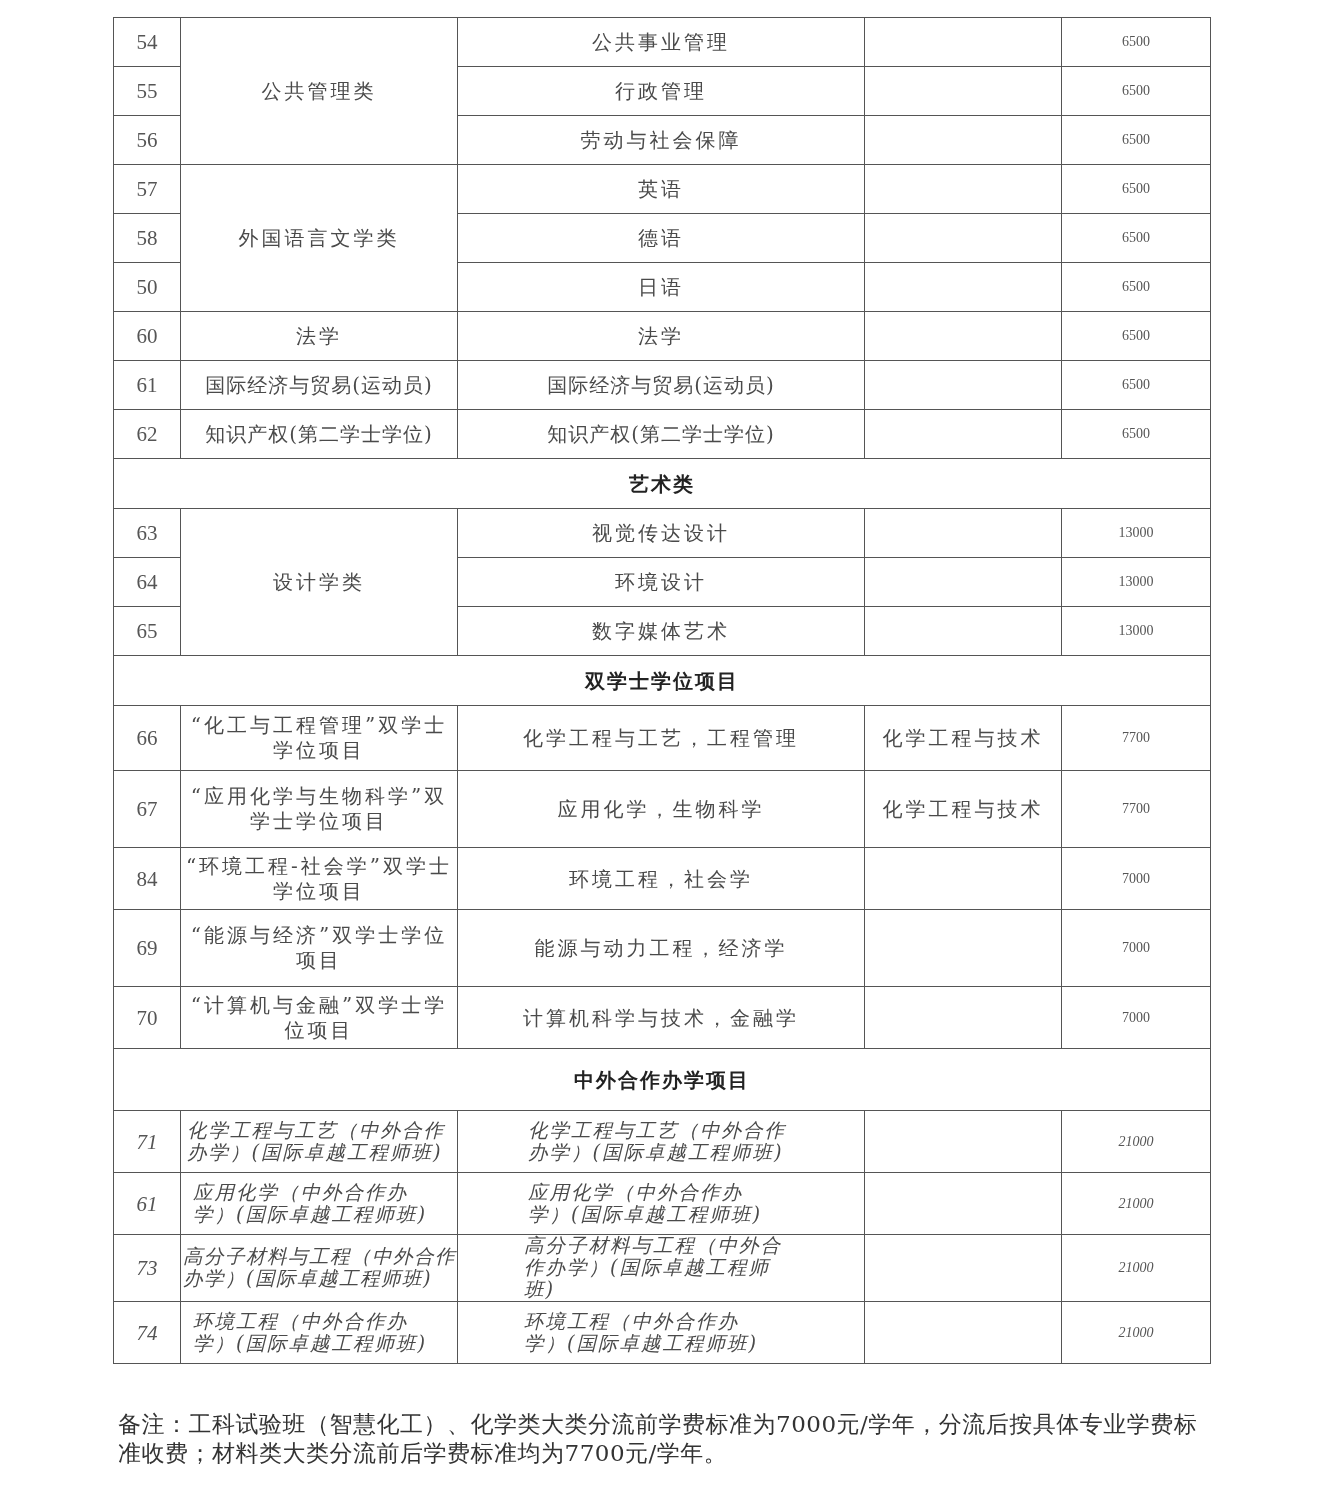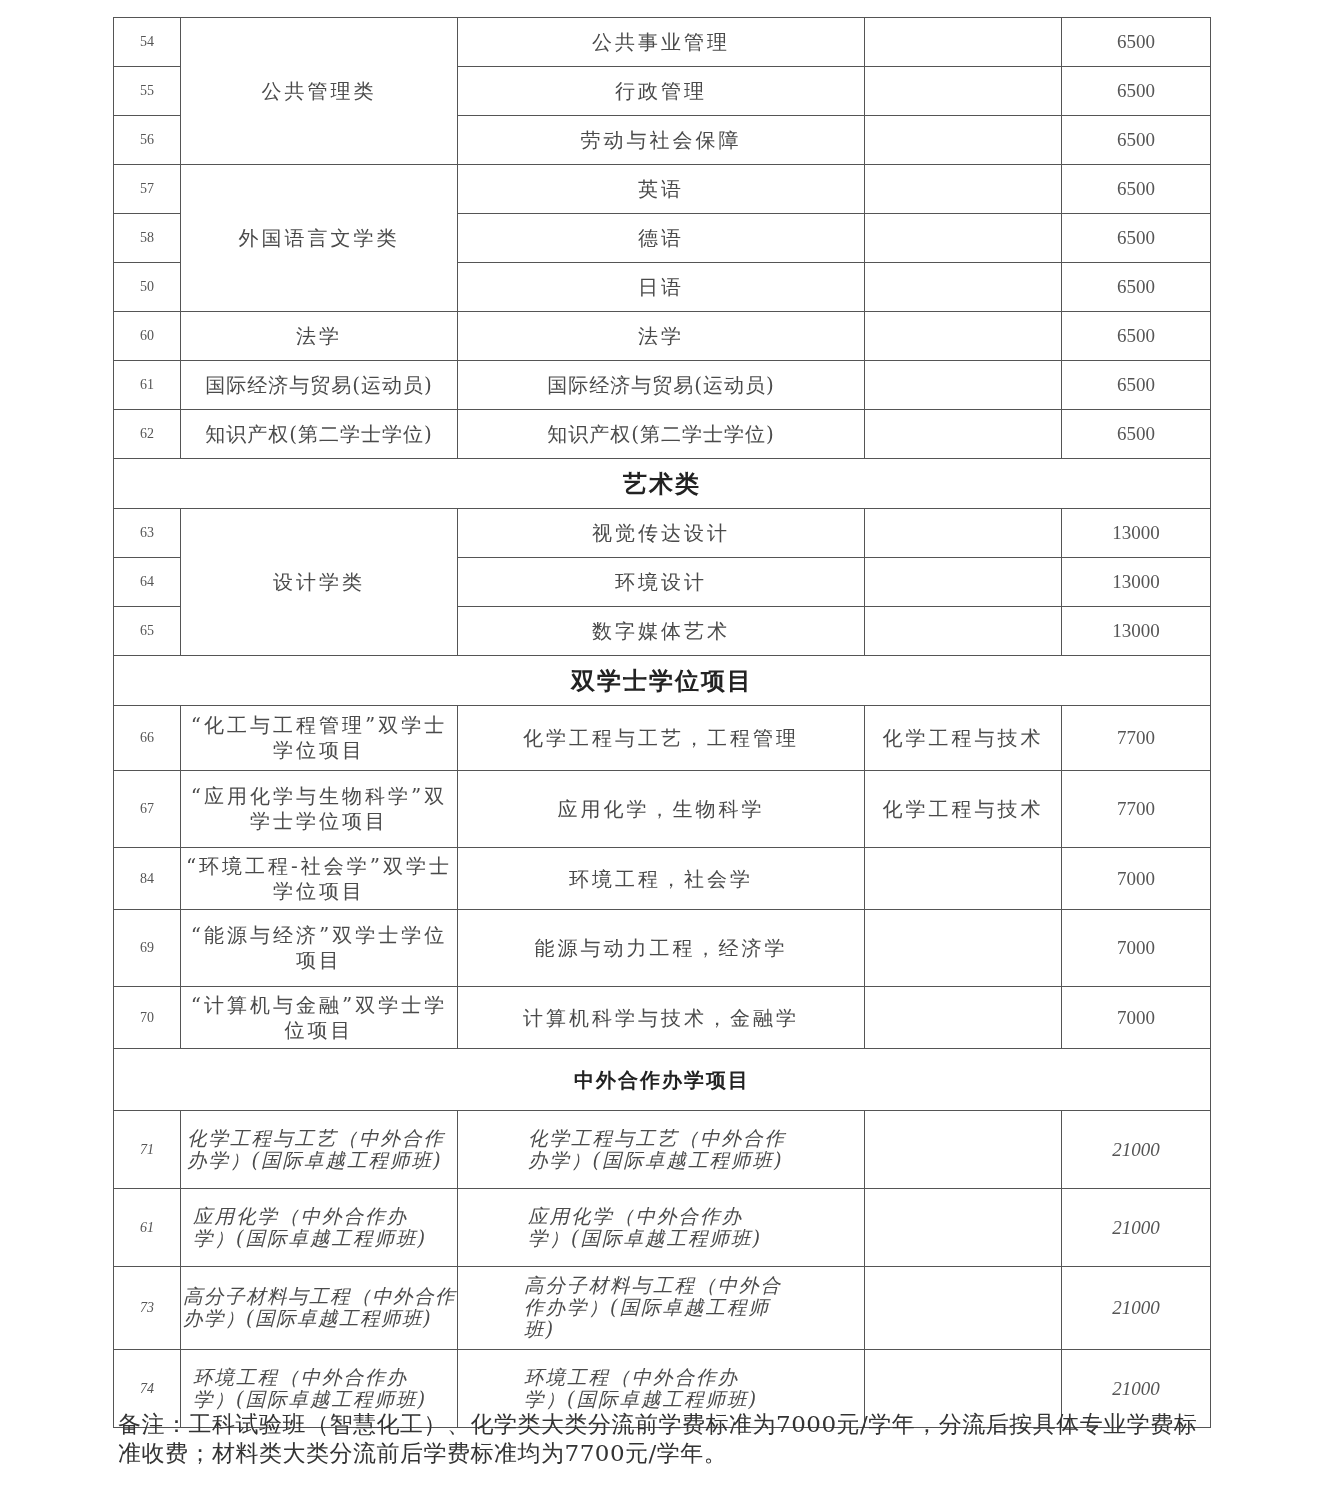--- a/index.html
+++ b/index.html
@@ -2,31 +2,31 @@
 <html><head>
 <meta charset="utf-8">
 <style>
   html, body { margin: 0; padding: 0; background: #ffffff; }
   body { width: 1322px; height: 1502px; position: relative; overflow: hidden;
          font-family: "DejaVu Serif", "Liberation Serif", serif; color: #4a4a4a; }
   .tbl { position: absolute; left: 113px; top: 17px; width: 1097px;
          border-collapse: collapse; table-layout: fixed; }
   .tbl td { border: 1.5px solid #555; text-align: center; vertical-align: middle;
             font-size: 20px; padding: 0; line-height: 26px; letter-spacing: 3px; }
-  .tbl td.num { font-family: "Liberation Serif", serif; font-size: 14px; letter-spacing: 0; color: #555; }
-  .tbl td.fee { font-family: "Liberation Serif", serif; font-size: 19px; letter-spacing: 0; color: #555; }
+  .tbl td.num { font-family: "Liberation Serif", serif; font-size: 21px; letter-spacing: 0; color: #555; }
+  .tbl td.fee { font-family: "Liberation Serif", serif; font-size: 14px; letter-spacing: 0; color: #555; }
   .tbl tr.r50 td { height: 48px; }
-  .tbl tr.rsec td { height: 49px; font-weight: bold; color: #222; letter-spacing: 2px; font-size: 24px; }
+  .tbl tr.rsec td { height: 49px; font-weight: bold; color: #222; letter-spacing: 2px; font-size: 20px; }
   .tbl tr.rsec2 td { height: 61px; font-weight: bold; color: #222; letter-spacing: 2px; font-size: 20px; }
   .tbl tr.r66 td { height: 64px; }
   .tbl tr.r78 td { height: 76px; }
   .tbl tr.r62 td { height: 61px; }
   .tbl tr.r62b td { height: 61px; font-style: italic; }
   .tbl td.two { line-height: 25px; padding: 0 0; }
-  .tbl td.left2 { text-align: left; line-height: 22px; font-size: 19.5px; letter-spacing: 2px; padding: 8px 6px; }
+  .tbl td.left2 { text-align: left; line-height: 22px; font-size: 19.5px; letter-spacing: 2px; padding: 0 6px; }
   .note { position: absolute; left: 118px; top: 1410px; width: 1100px;
           font-size: 23px; line-height: 29px; color: #333; letter-spacing: 0.5px; }
 </style>
 </head>
 <body>
 
 <table class="tbl">
   <colgroup>
     <col style="width:67px">
       <col style="width:277px">

